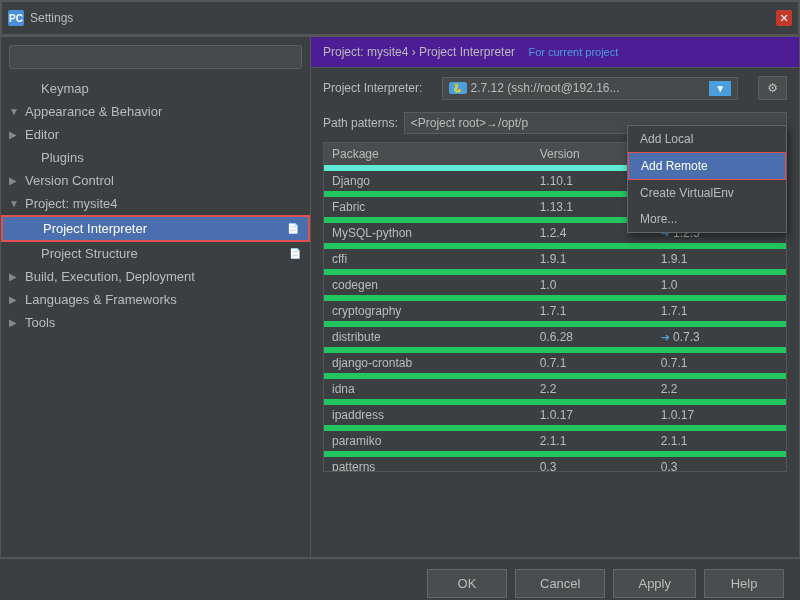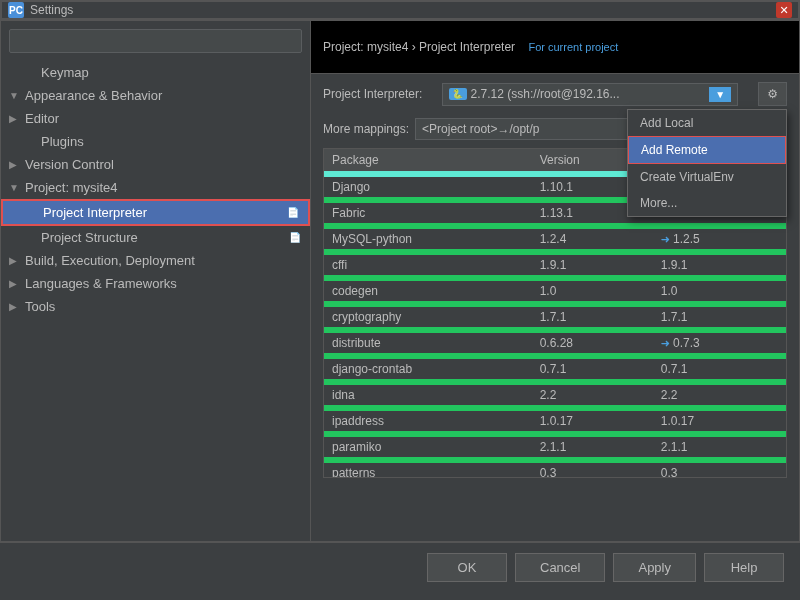--- a/index.html
+++ b/index.html
@@ -12,21 +12,21 @@
       overflow: hidden;
       color: #bbbbbb;
     }
 
     
     .title-bar {
       background: #3c3f41;
       border: 2px solid #555;
       display: flex;
       align-items: center;
-      height: 20px;
+      height: 36px;
       padding: 0 6px;
       position: relative;
     }
     .title-bar-icon {
       width: 16px; height: 16px;
       background: #4a90d9;
       border-radius: 2px;
       margin-right: 6px;
       display: flex; align-items: center; justify-content: center;
       font-size: 10px; color: white; font-weight: bold;
@@ -111,25 +111,25 @@
     
     .content {
       flex: 1;
       background: #3c3f41;
       padding: 0;
       overflow: hidden;
       position: relative;
     }
 
     .content-header {
-      padding: 19px 12px;
+      padding: 8px 12px;
       border-bottom: 1px solid #555;
       color: #bbbbbb;
       font-size: 12px;
-      background: #000000;
+      background: #4c1d95;
     }
 
     .interpreter-row {
       display: flex;
       align-items: center;
       padding: 8px 12px;
       gap: 20px;
     }
     .interpreter-label { color: #bbbbbb; font-size: 12px; white-space: nowrap; }
     .interpreter-select {
@@ -363,21 +363,21 @@
       <span class="interpreter-label">Project Interpreter:</span>
       <div class="interpreter-select">
         <span class="py-icon">🐍</span>
         <span style="flex:1; font-size:12px;">2.7.12 (ssh://root@192.16...</span>
         <span class="arrow-btn">▼</span>
       </div>
       <button class="gear-btn">⚙</button>
     </div>
 
     <div class="path-row">
-      <span class="path-label">More mappings:</span>
+      <span class="path-label">Path patterns:</span>
       <div class="path-value">&lt;Project root&gt;→/opt/p</div>
     </div>
 
     <div class="table-container">
       <div class="scroll-btn">▲</div>
       <table class="packages-table">
         <thead>
           <tr>
             <th>Package</th>
             <th>Version</th>

